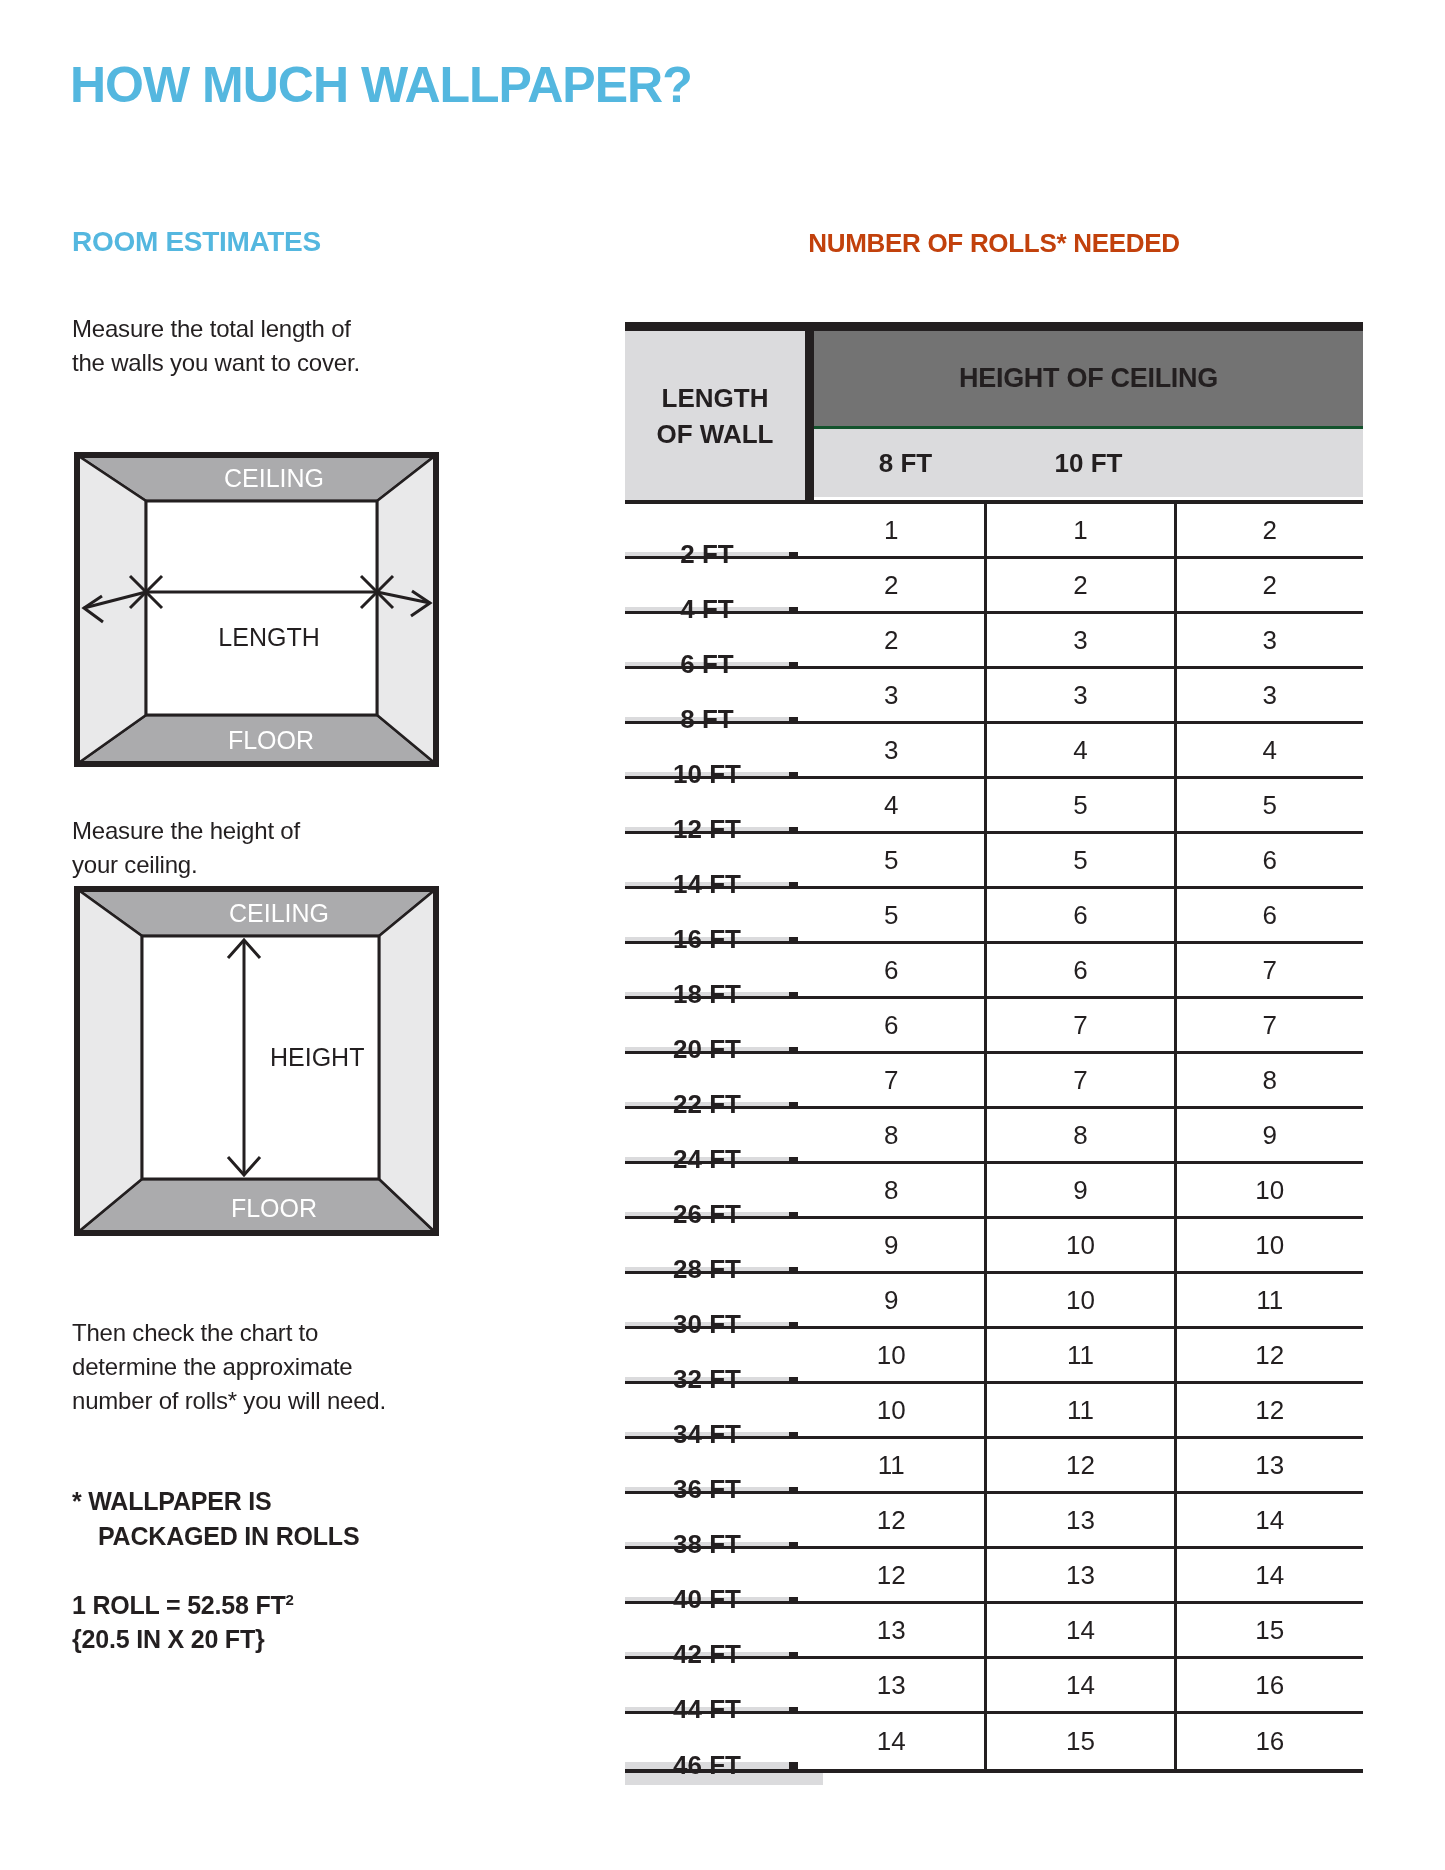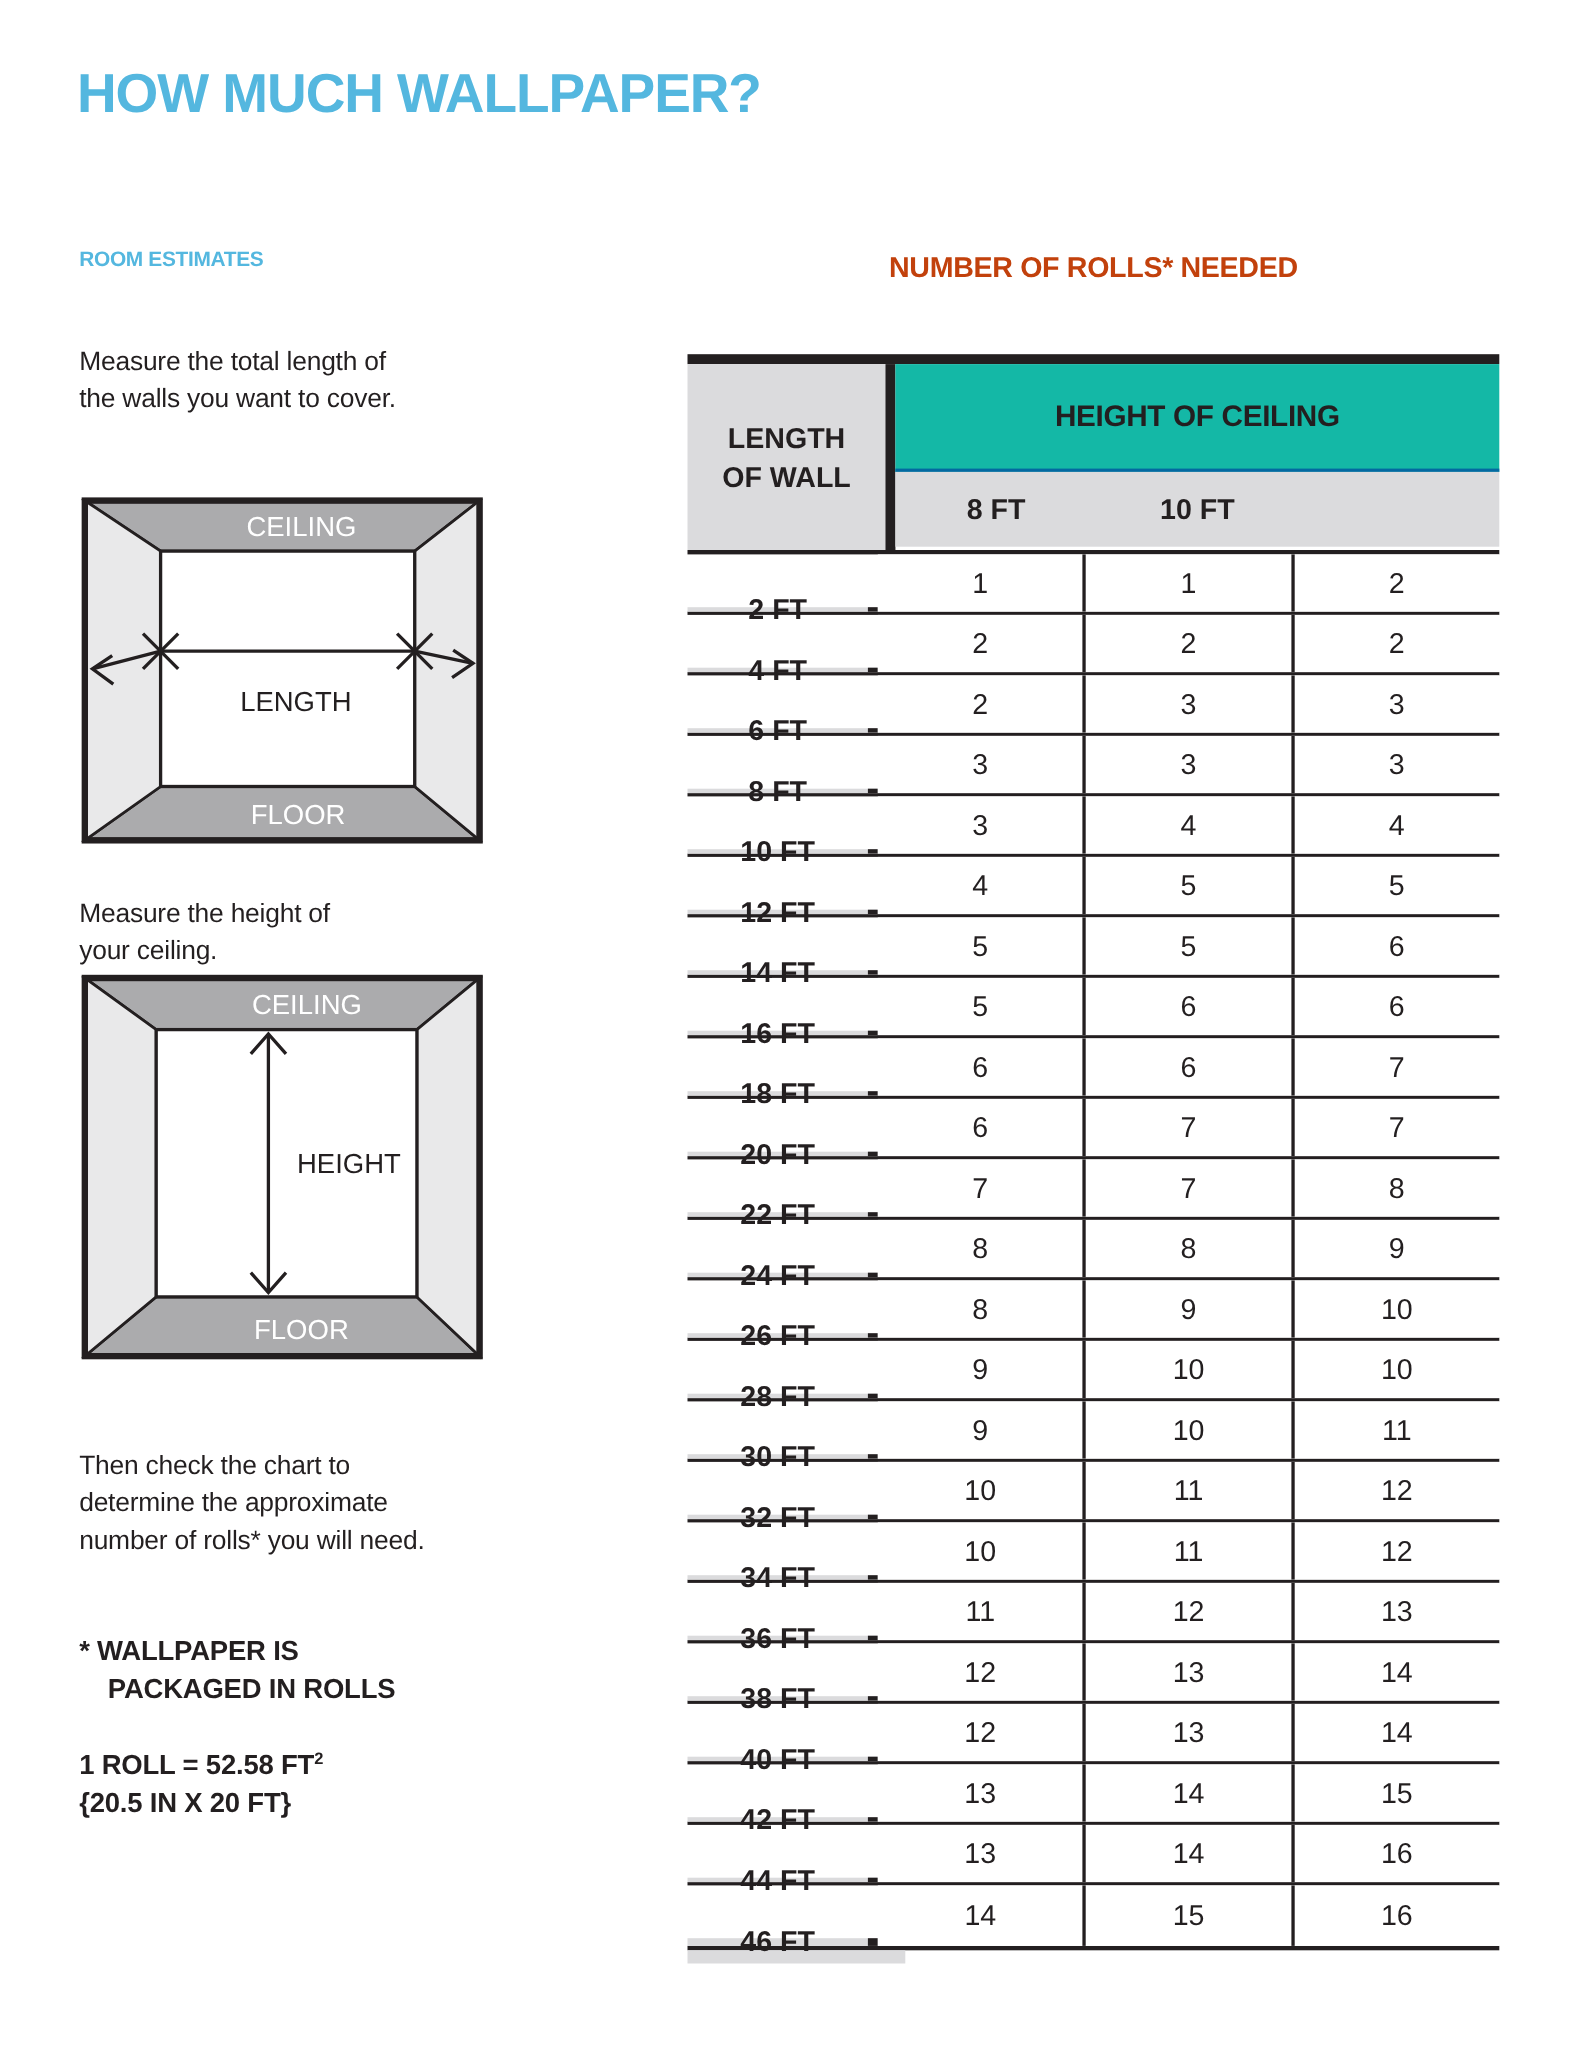--- a/index.html
+++ b/index.html
@@ -7,21 +7,21 @@
     width:1445px;height:1870px;position:relative;background:#ffffff;
     font-family:"Liberation Sans", sans-serif;color:#231F20;
     -webkit-font-smoothing:antialiased;
   }
   .abs{position:absolute;}
   #page-title{
     left:70px;top:56px;font-size:50px;font-weight:bold;color:#54B7DF;
     letter-spacing:-1px;white-space:nowrap;text-align:center;
   }
   #room-estimates-heading{
-    left:72px;top:226px;font-size:19px;font-weight:bold;color:#54B7DF;
+    left:72px;top:226px;font-size:28px;font-weight:bold;color:#54B7DF;
     letter-spacing:-0.3px;
   }
   .instruction{
     left:72px;font-size:24px;line-height:34px;color:#231F20;
     letter-spacing:-0.2px;
     margin-top:32px;
   }
   #instruction-1{top:280px;}
   #instruction-2{top:782px;}
   #instruction-3{top:1284px;}
@@ -49,21 +49,21 @@
   #wallpaper-table *{box-sizing:border-box;}
   .thead{display:flex;width:100%;}
   .col1head{
     width:189px;height:169px;background:#DBDBDD;
     border-right:9px solid #231F20;
     display:flex;flex-direction:column;align-items:center;justify-content:center;
     font-size:26px;font-weight:bold;line-height:36px;text-align:center;
   }
   .headright{flex:1;display:flex;flex-direction:column;}
   .spanhead{
-    height:98px;background:#14b8a6;border-bottom:3px solid #0369a1;
+    height:98px;background:#737373;border-bottom:3px solid #14532d;
     display:flex;align-items:center;justify-content:center;
     font-size:27px;font-weight:bold;letter-spacing:-0.3px;
   }
   .subheads{
     height:68px;background:#DBDBDD;display:grid;
     grid-template-columns:repeat(3,1fr);
   }
   .subheads > div{
     display:flex;align-items:center;justify-content:center;
     font-size:26px;font-weight:bold;

